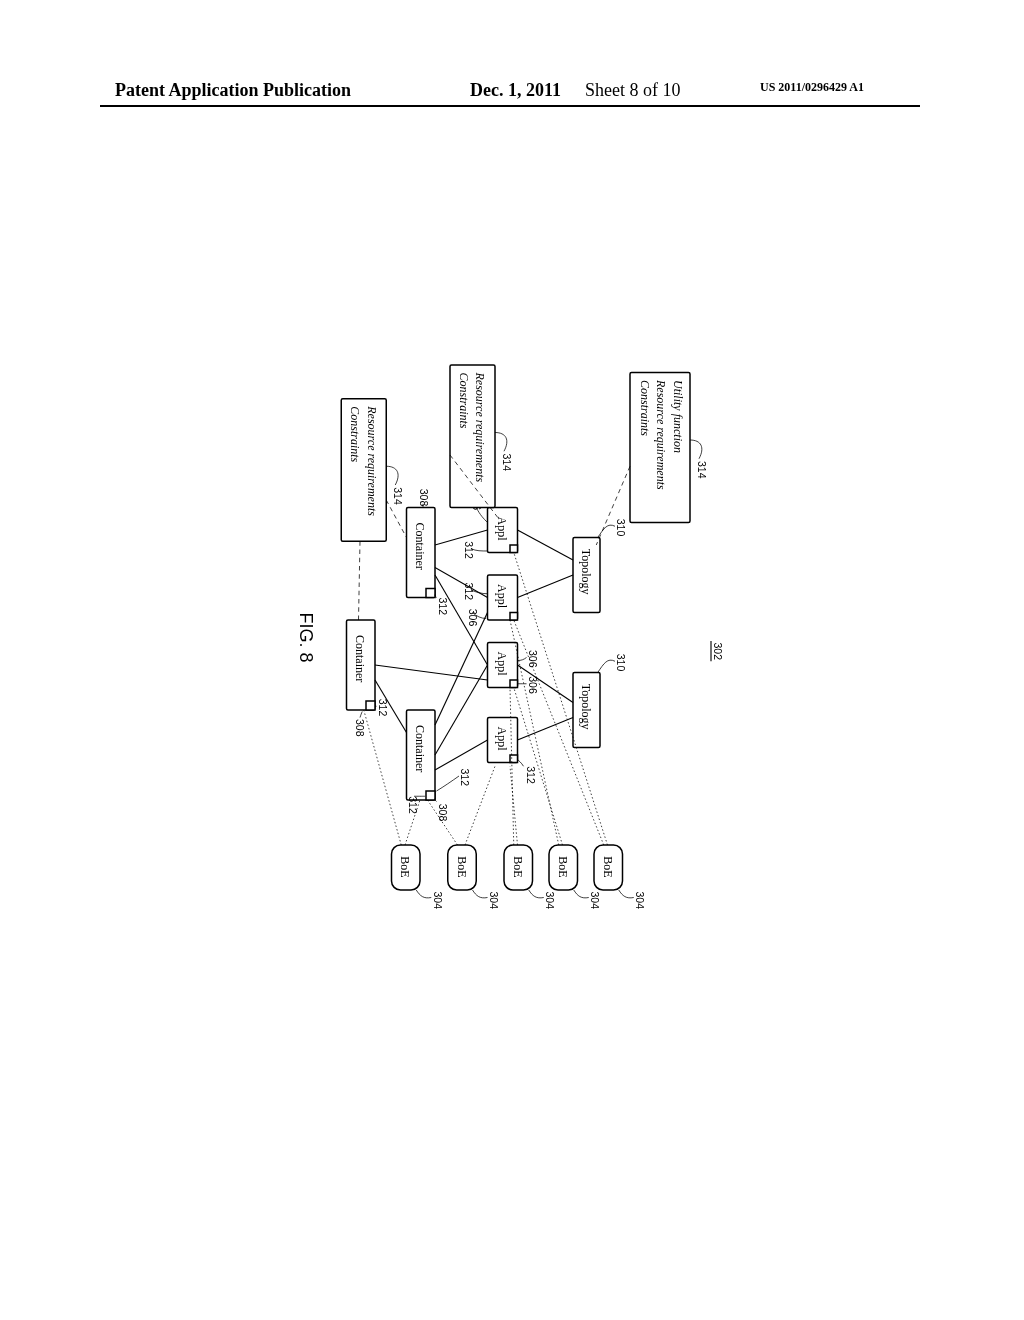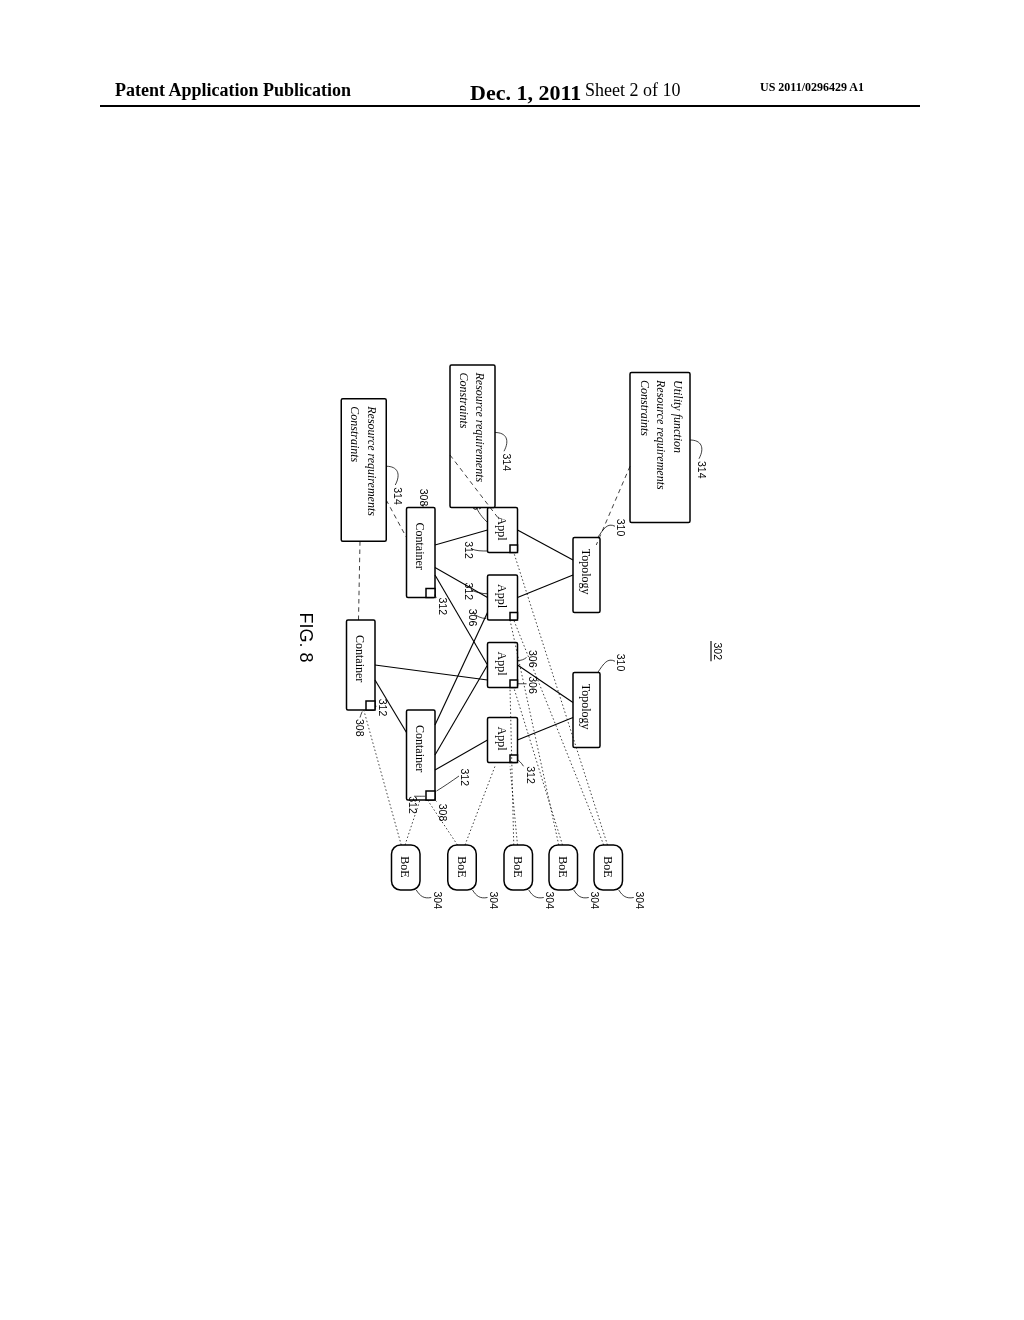--- a/index.html
+++ b/index.html
@@ -27,21 +27,21 @@
     position: absolute;
     left: 115px;
     top: 0;
     font-size: 18px;
     font-weight: bold;
   }
   .hdr-mid {
     position: absolute;
     left: 470px;
     top: 0;
-    font-size: 22px;
+    font-size: 18px;
     font-weight: bold;
     text-align: center;
   }
   .hdr-sheet {
     position: absolute;
     left: 585px;
     top: 0;
     font-size: 18px;
   }
   .hdr-right {
@@ -121,21 +121,21 @@
   }
 </style>
 </head>
 <body>
 
 <div class="page">
 
   <div class="header">
     <div class="hdr-left">Patent Application Publication</div>
     <div class="hdr-mid">Dec. 1, 2011</div>
-    <div class="hdr-sheet">Sheet 2 of 10</div>
+    <div class="hdr-sheet">Sheet 8 of 10</div>
     <div class="hdr-right">US 2011/0296429 A1</div>
   </div>
   <div class="hdr-line"></div>
 
   <div class="diagram-wrap">
     <svg viewBox="0 0 800 600">
 
       <text class="num" x="390" y="28">302</text>
       <line x1="388" y1="32" x2="415" y2="32" class="solid"></line>
 

